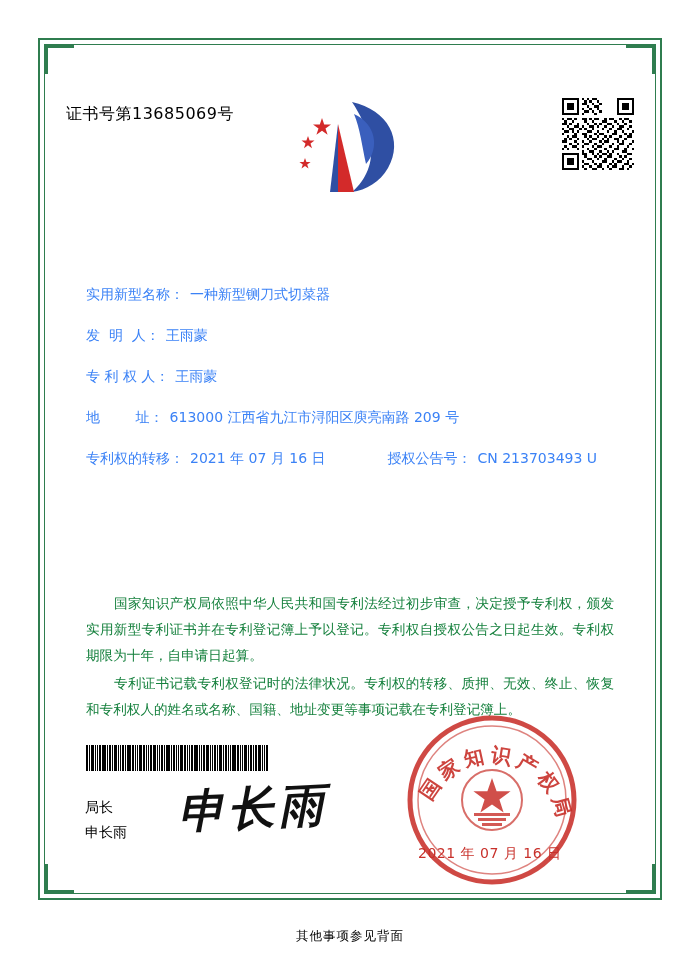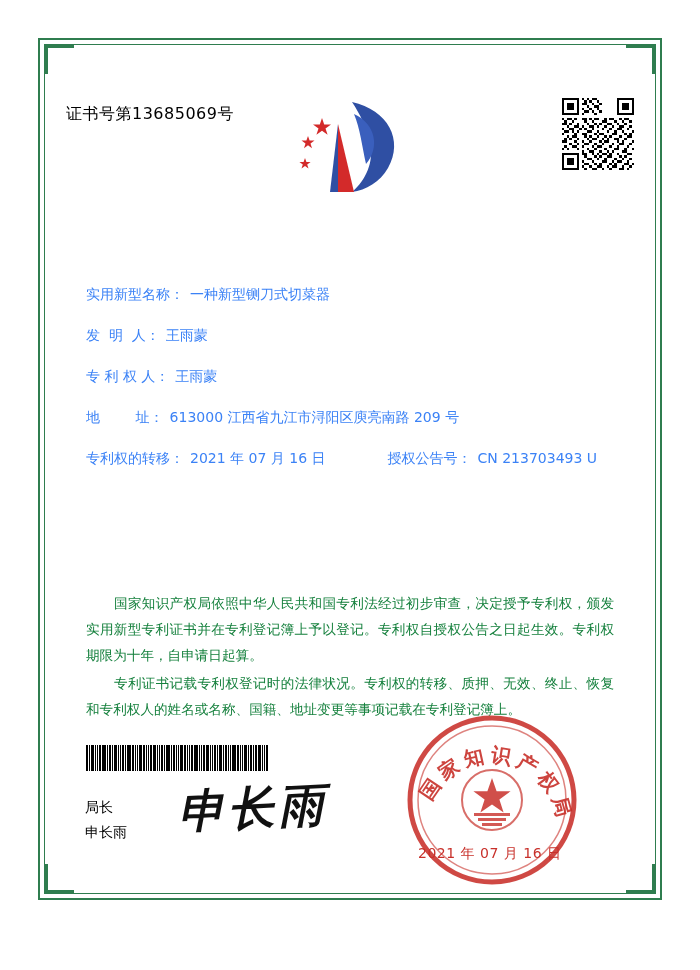--- a/index.html
+++ b/index.html
@@ -574,14 +574,15 @@
         <path id="sealArcTop" d="M 24 100 A 66 66 0 0 1 152 100" fill="none"></path>
       </defs>
       <text font-family="DejaVu Serif, serif" font-size="20" font-weight="bold" fill="#c8302a" opacity="0.9" letter-spacing="5">
         <textPath href="#sealArcTop" startOffset="6%">国家知识产权局</textPath>
       </text>
     </svg>
   </div>
 
   <div class="seal-date">2021 年 07 月 16 日</div>
 
+  <div class="footnote">其他事项参见背面</div>
 
 </div>
 
 </body></html>

